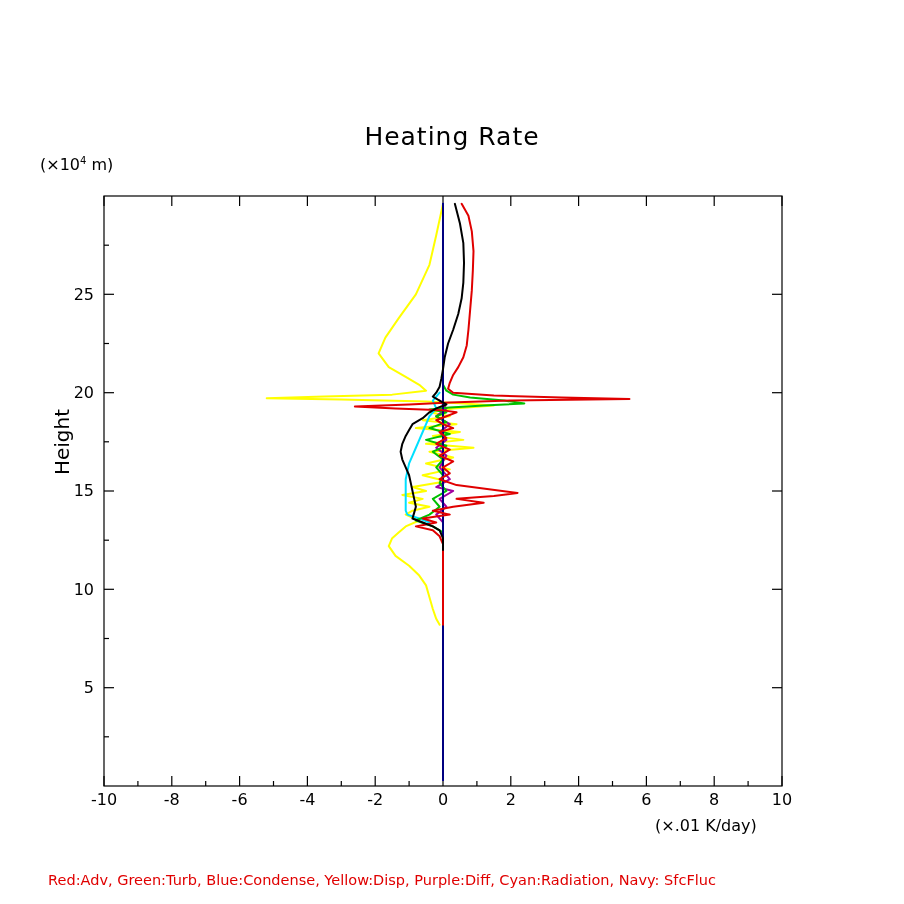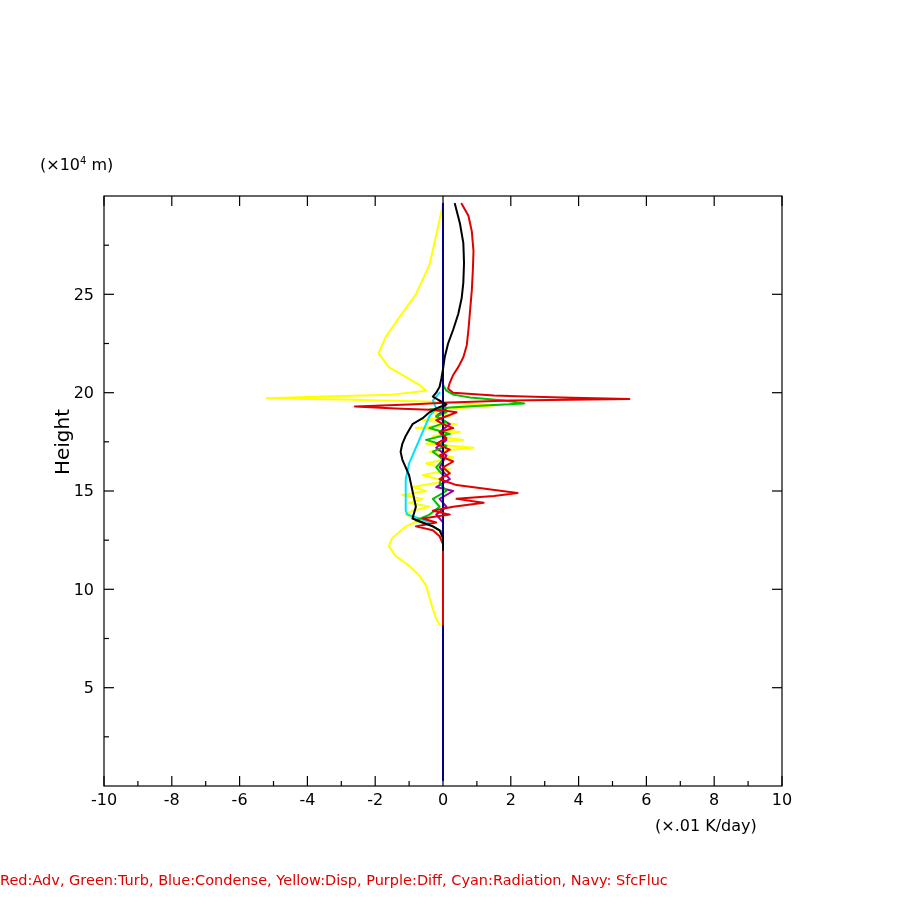--- a/index.html
+++ b/index.html
@@ -56,41 +56,42 @@
     text-align: center;
     font-size: 20px;
     transform: rotate(-90deg);
     transform-origin: center center;
   }
   .legend {
     position: absolute;
     left: 0;
     top: 872px;
     width: 764px;
-    text-align: left;
+    text-align: center;
     font-size: 14.5px;
     color: #e00000;
     white-space: nowrap;
   }
   .plot-svg {
     position: absolute;
     left: 0;
     top: 0;
   }
   .tick-label {
     font-size: 16px;
     fill: #000;
     font-family: "DejaVu Sans", sans-serif;
   }
 </style>
 </head>
 <body>
 
 <div id="figure">
 
+  <div class="title">Heating Rate</div>
 
   <div class="yunit">(×10<sup>4</sup> m)</div>
 
   <div class="ylabel">Height</div>
 
   <div class="xunit">(×.01 K/day)</div>
 
   <svg class="plot-svg" width="904" height="904" viewBox="0 0 904 904">
 
     <rect x="104" y="196" width="678" height="590" fill="none" stroke="#000000" stroke-width="1.2"></rect>

